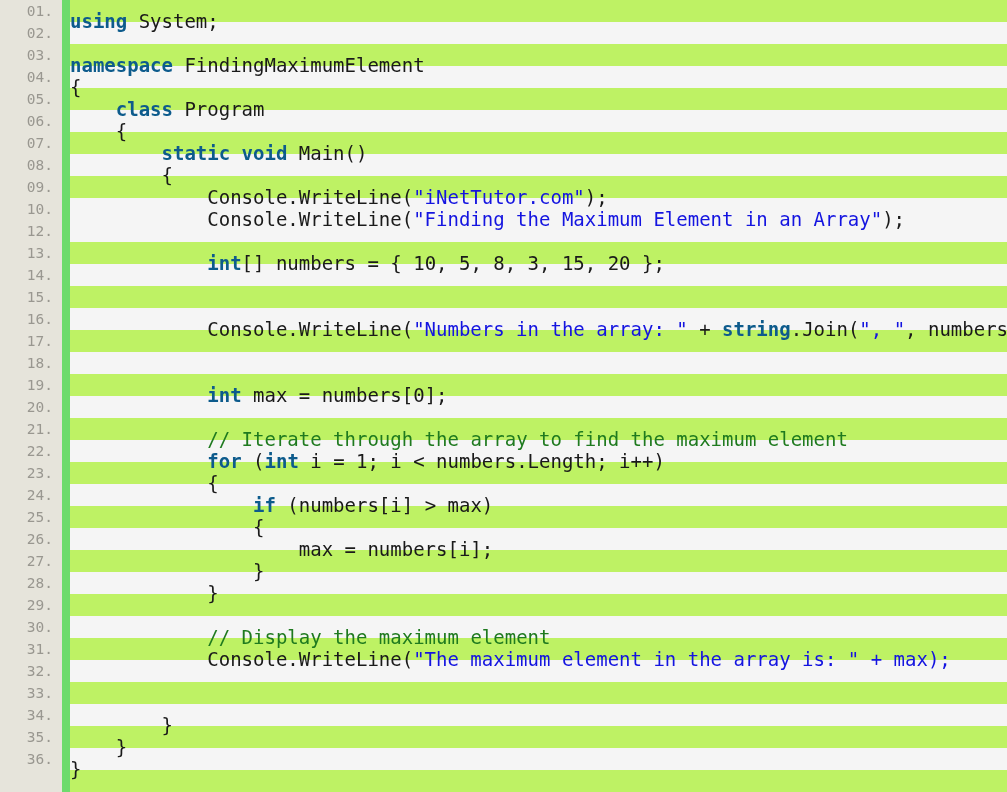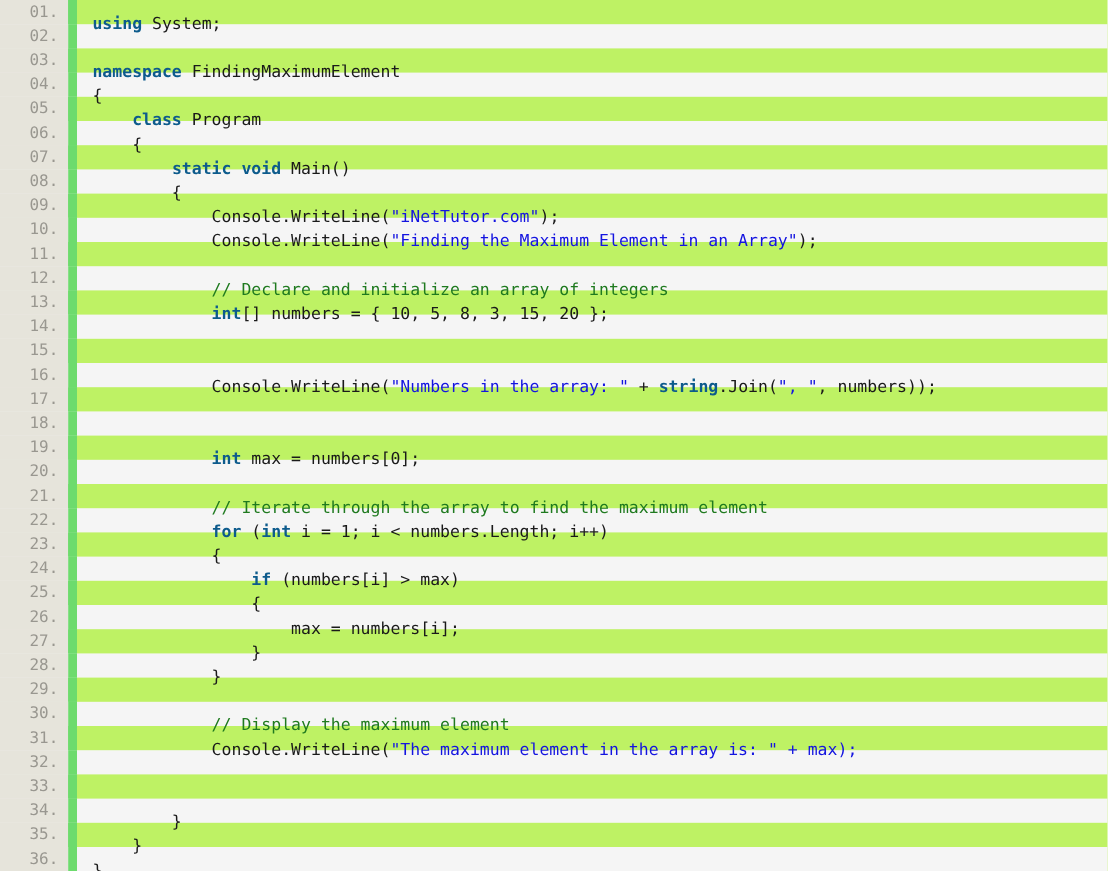--- a/index.html
+++ b/index.html
@@ -69,22 +69,21 @@
   }
 
   .ln-bar {
     width: 8px;
     min-width: 8px;
     height: 22px;
     background: #6ddb6d;
   }
 
   .src {
-    padding-left: 14px;
-    font-size: 15px;
+    font-size: 19px;
     font-family: "DejaVu Sans Mono", monospace;
     color: #1a1a1a;
     letter-spacing: 0px;
     white-space: pre;
     overflow: hidden;
     margin-top: 20px;
   }
 
   
   .k  { color: #0d5b8c; font-weight: bold; }  
@@ -102,22 +101,21 @@
       <div class="code-line odd"><span class="ln">01.</span><span class="ln-bar"></span><span class="src"><span class="k">using</span><span class="p"> System;</span></span></div>
       <div class="code-line even"><span class="ln">02.</span><span class="ln-bar"></span><span class="src"></span></div>
       <div class="code-line odd"><span class="ln">03.</span><span class="ln-bar"></span><span class="src"><span class="k">namespace</span><span class="p"> FindingMaximumElement</span></span></div>
       <div class="code-line even"><span class="ln">04.</span><span class="ln-bar"></span><span class="src"><span class="p">{</span></span></div>
       <div class="code-line odd"><span class="ln">05.</span><span class="ln-bar"></span><span class="src"><span class="p">    </span><span class="k">class</span><span class="p"> Program</span></span></div>
       <div class="code-line even"><span class="ln">06.</span><span class="ln-bar"></span><span class="src"><span class="p">    {</span></span></div>
       <div class="code-line odd"><span class="ln">07.</span><span class="ln-bar"></span><span class="src"><span class="p">        </span><span class="k">static void</span><span class="p"> Main()</span></span></div>
       <div class="code-line even"><span class="ln">08.</span><span class="ln-bar"></span><span class="src"><span class="p">        {</span></span></div>
       <div class="code-line odd"><span class="ln">09.</span><span class="ln-bar"></span><span class="src"><span class="p">            Console.WriteLine(</span><span class="s">"iNetTutor.com"</span><span class="p">);</span></span></div>
       <div class="code-line even"><span class="ln">10.</span><span class="ln-bar"></span><span class="src"><span class="p">            Console.WriteLine(</span><span class="s">"Finding the Maximum Element in an Array"</span><span class="p">);</span></span></div>
-      <div class="code-line odd"><span class="ln">11.</span><span class="ln-bar"></span><span class="src"></span></div>
-      <div class="code-line even"><span class="ln">12.</span><span class="ln-bar"></span><span class="src"><span class="p">            </span><span class="c">// Declare and initialize an array of integers</span></span></div>
+      <div class="code-line even"><span class="ln">12.</span><span class="ln-bar"></span></div>
       <div class="code-line odd"><span class="ln">13.</span><span class="ln-bar"></span><span class="src"><span class="p">            </span><span class="k">int</span><span class="p">[] numbers = { 10, 5, 8, 3, 15, 20 };</span></span></div>
       <div class="code-line even"><span class="ln">14.</span><span class="ln-bar"></span><span class="src"></span></div>
       <div class="code-line odd"><span class="ln">15.</span><span class="ln-bar"></span><span class="src"><span class="p">            </span></span></div>
       <div class="code-line even"><span class="ln">16.</span><span class="ln-bar"></span><span class="src"><span class="p">            Console.WriteLine(</span><span class="s">"Numbers in the array: "</span><span class="p"> + </span><span class="k">string</span><span class="p">.Join(</span><span class="s">", "</span><span class="p">, numbers));</span></span></div>
       <div class="code-line odd"><span class="ln">17.</span><span class="ln-bar"></span><span class="src"></span></div>
       <div class="code-line even"><span class="ln">18.</span><span class="ln-bar"></span></div>
       <div class="code-line odd"><span class="ln">19.</span><span class="ln-bar"></span><span class="src"><span class="p">            </span><span class="k">int</span><span class="p"> max = numbers[0];</span></span></div>
       <div class="code-line even"><span class="ln">20.</span><span class="ln-bar"></span><span class="src"></span></div>
       <div class="code-line odd"><span class="ln">21.</span><span class="ln-bar"></span><span class="src"><span class="p">            </span><span class="c">// Iterate through the array to find the maximum element</span></span></div>
       <div class="code-line even"><span class="ln">22.</span><span class="ln-bar"></span><span class="src"><span class="p">            </span><span class="k">for</span><span class="p"> (</span><span class="k">int</span><span class="p"> i = 1; i &lt; numbers.Length; i++)</span></span></div>

